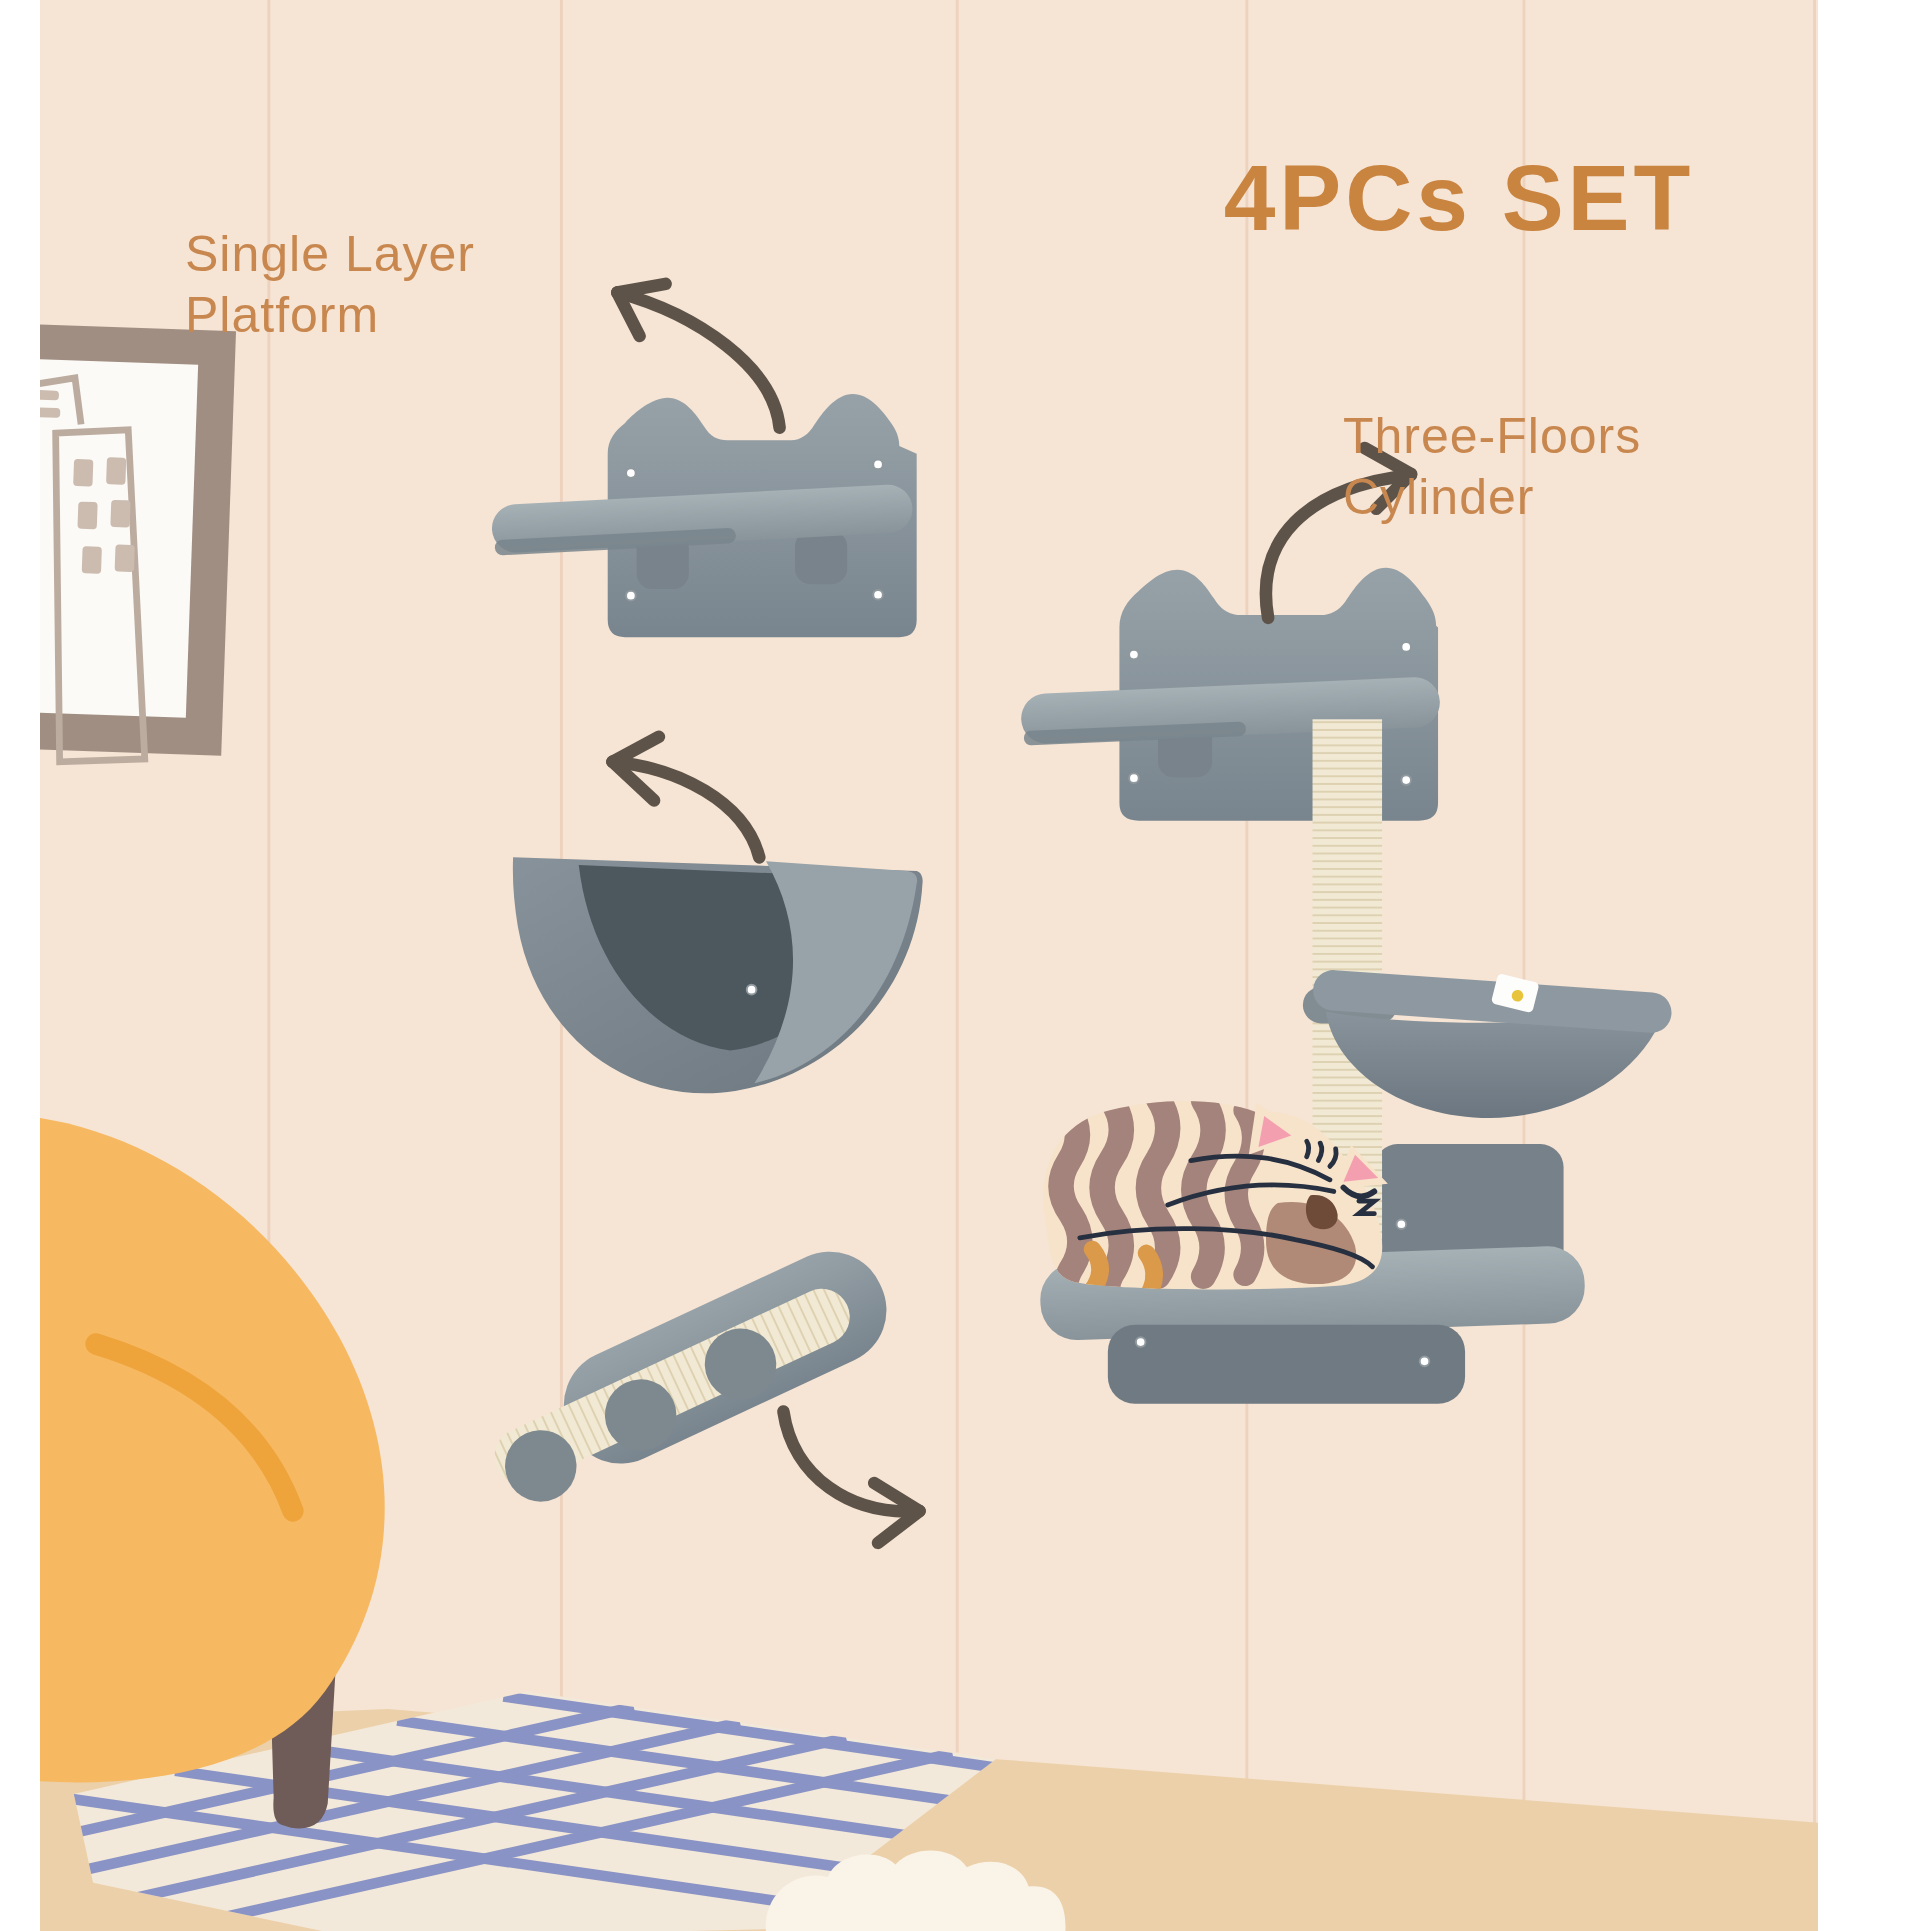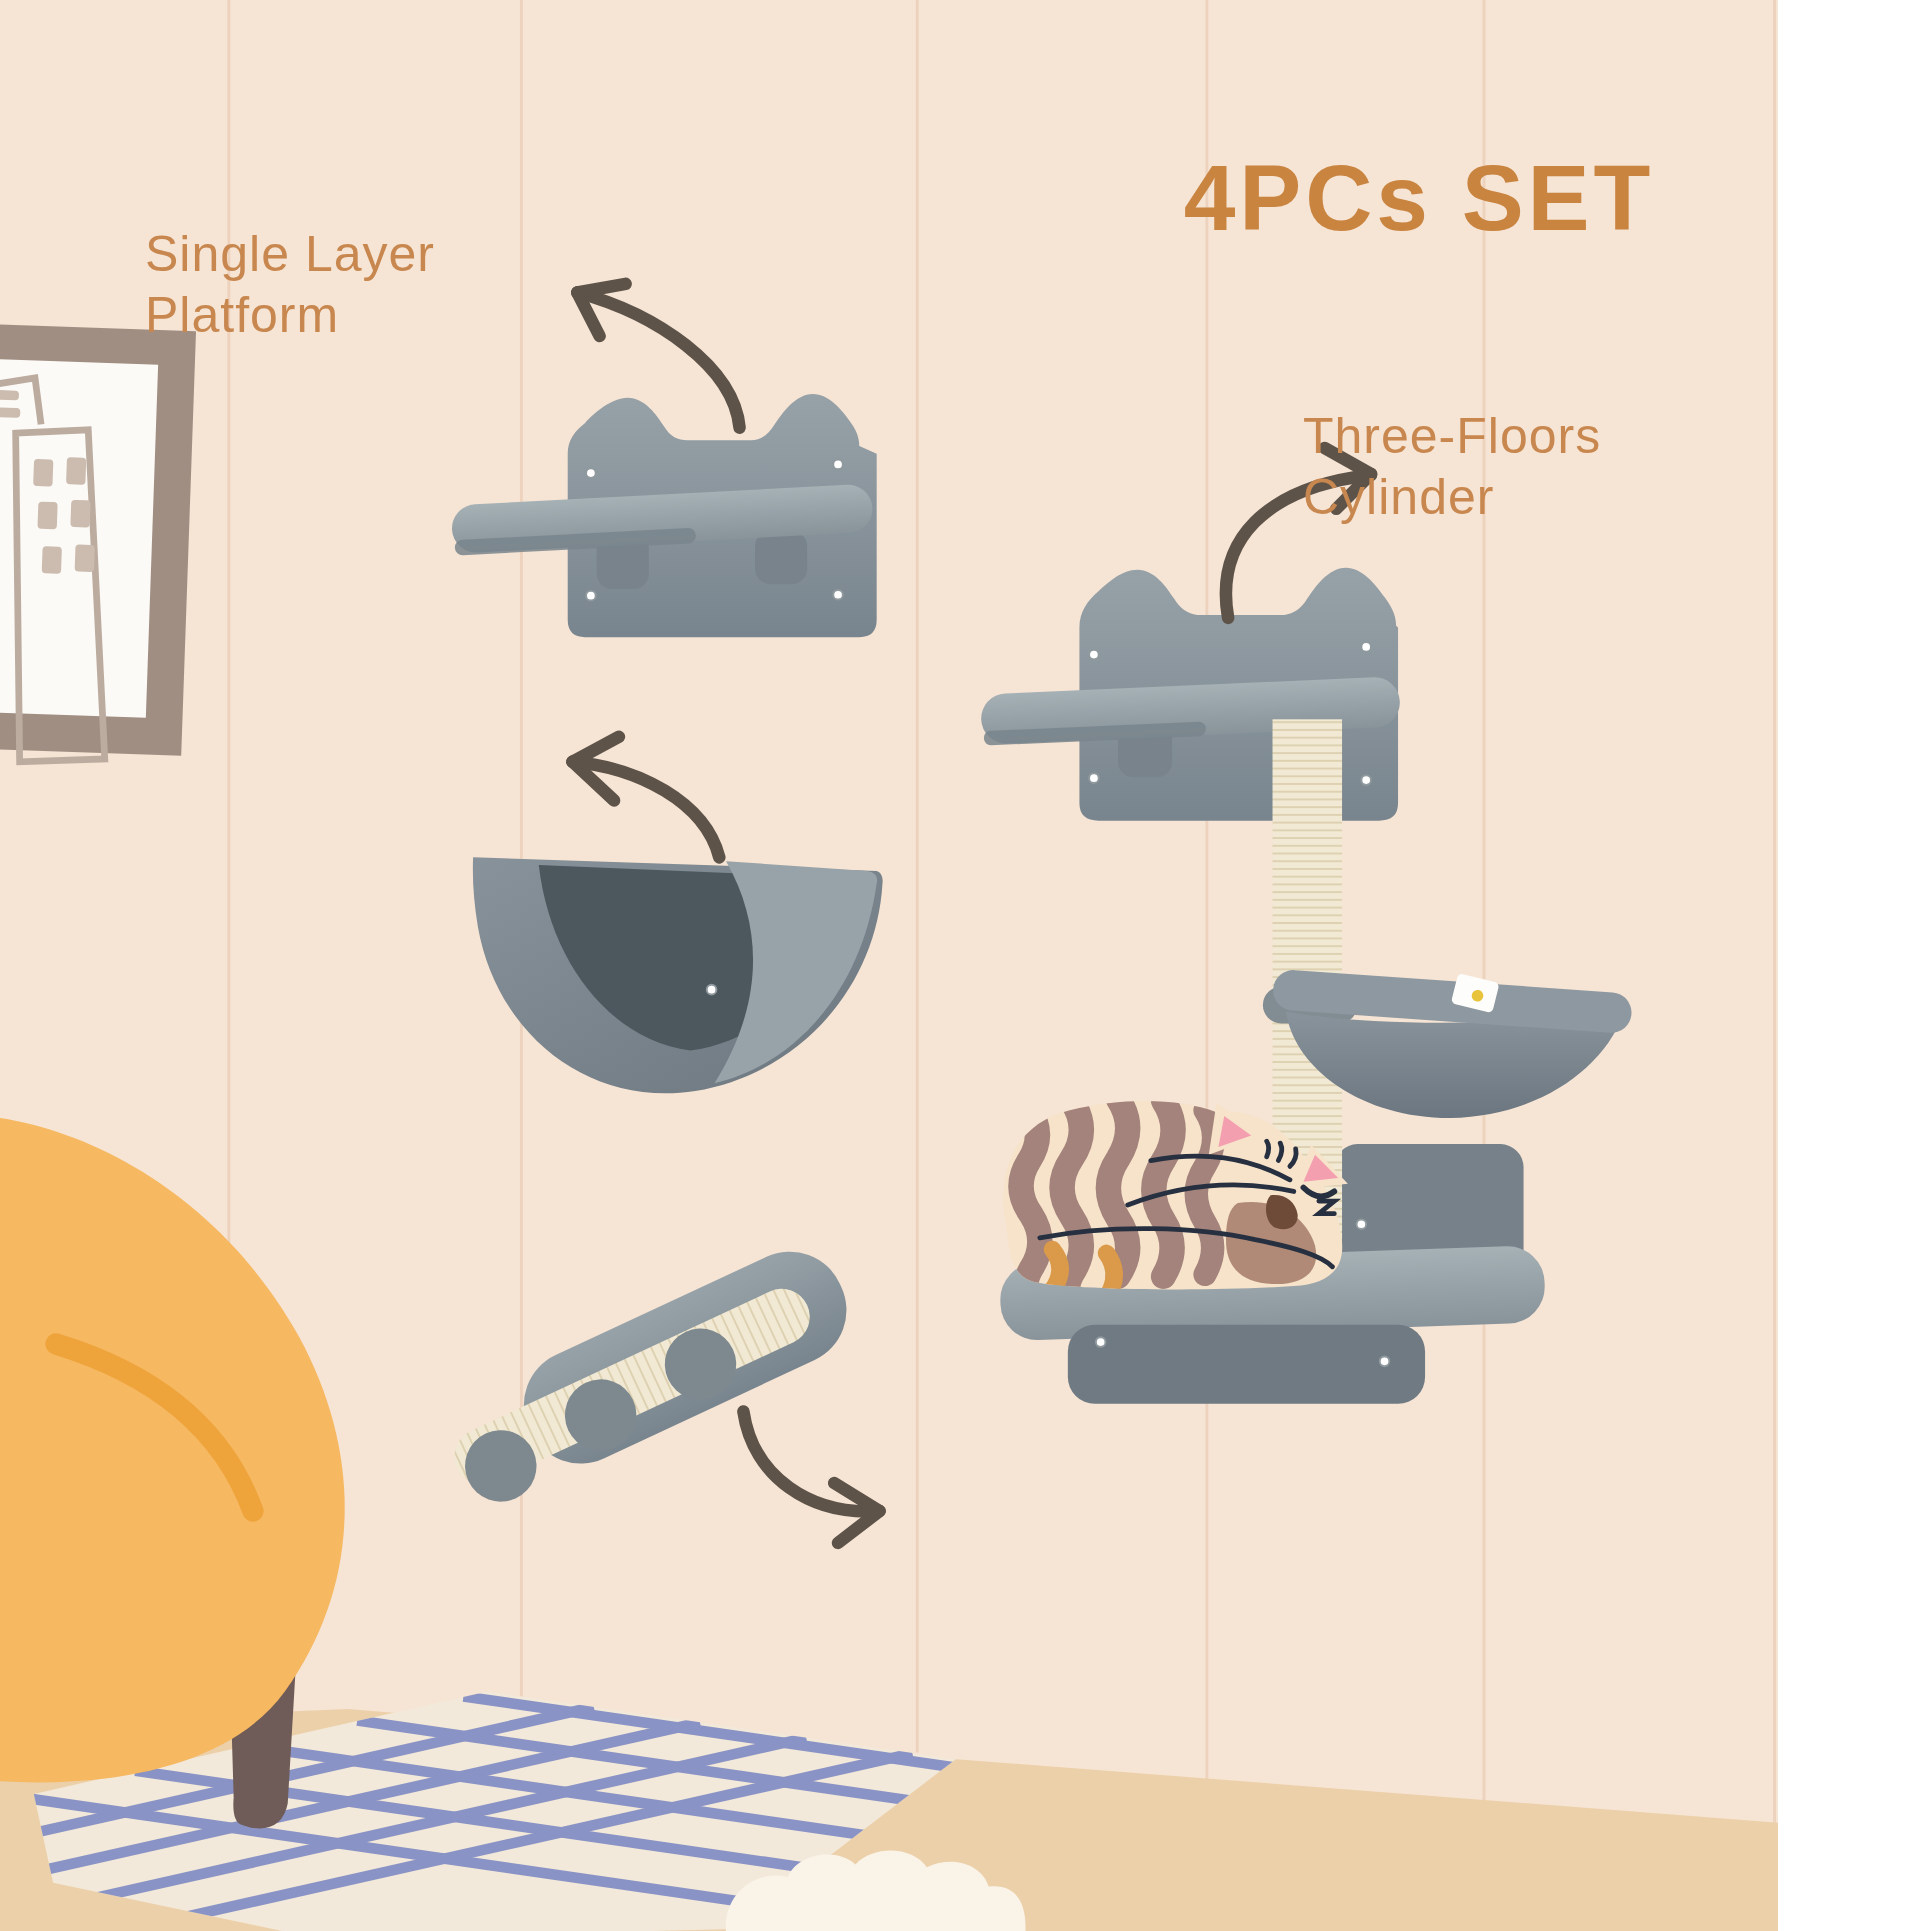--- a/index.html
+++ b/index.html
@@ -1,17 +1,17 @@
 <!DOCTYPE html>
 <html><head>
 <meta charset="utf-8">
 <style>
   html,body{margin:0;padding:0;background:#fff;}
   .stage{position:relative;width:1778px;height:1931px;overflow:hidden;
-         background:#404040;font-family:"Liberation Sans",sans-serif;}
+         background:#404040;font-family:"Liberation Sans",sans-serif;margin-left:40px;}
   .stage svg{position:absolute;left:0;top:0;}
   .title{position:absolute;left:1139px;top:145px;width:560px;text-align:center;
          font-size:93px;font-weight:800;color:#c98440;letter-spacing:3.9px;}
   .callout{position:absolute;text-align:left;color:#c8874e;font-size:50px;
            line-height:1.22;white-space:pre-line;letter-spacing:1px;}
   .c-single{left:145px;top:224px;width:492px;}
   .c-three{left:1303px;top:406px;width:473px;}
   .c-semi{left:188px;top:710px;width:454px;}
   .c-cyl{left:903px;top:1468px;width:357px;}
 </style>

